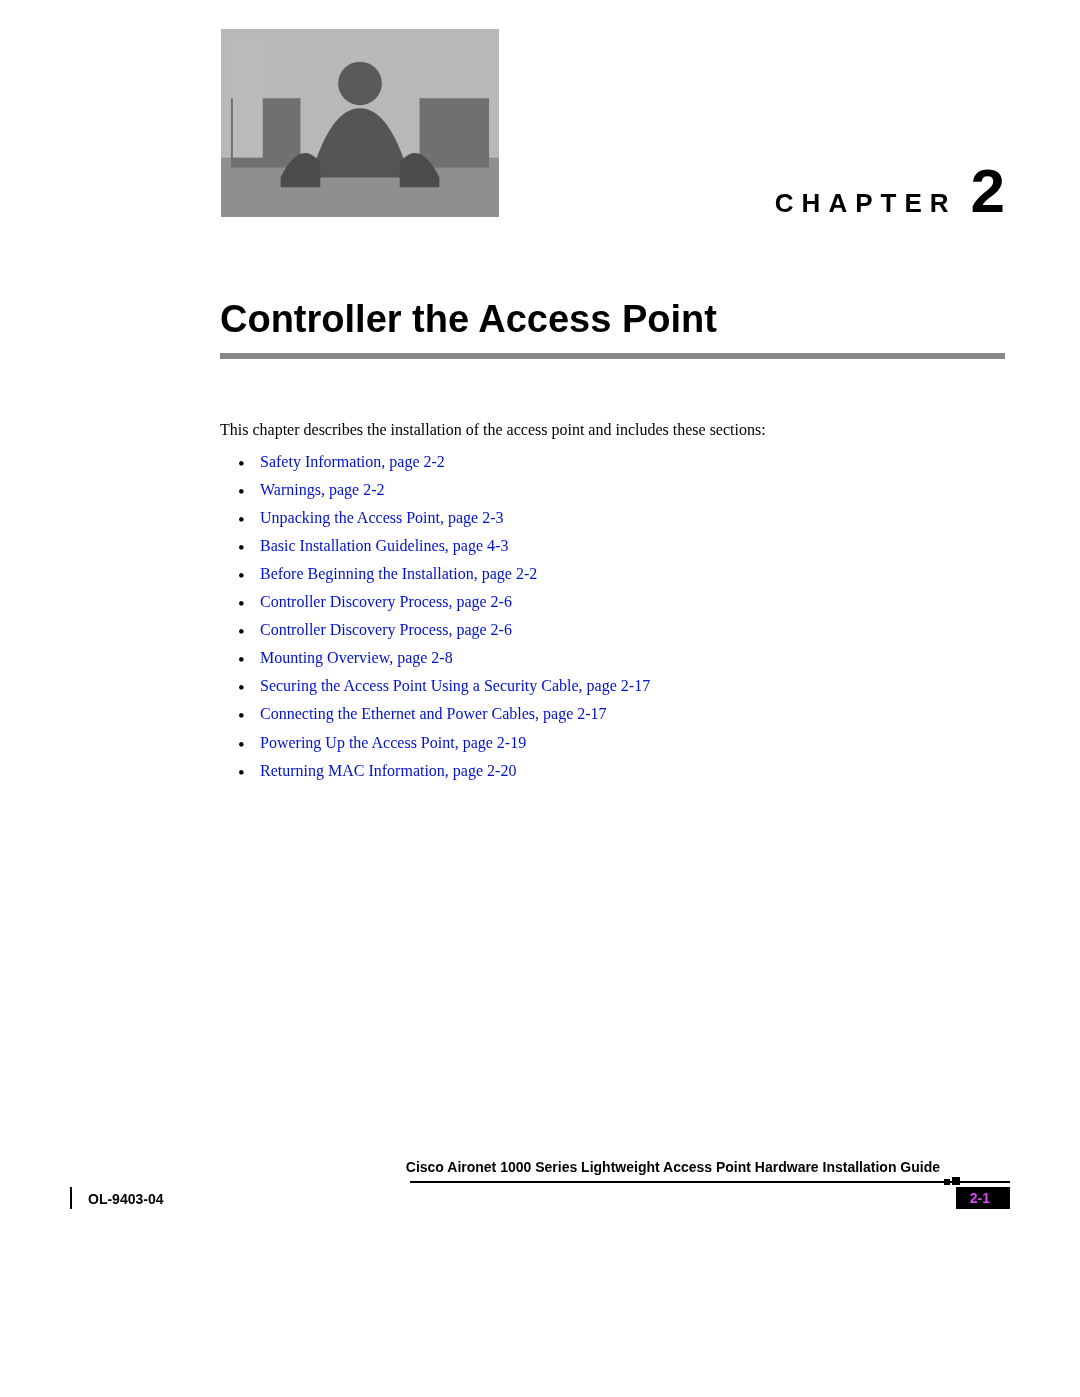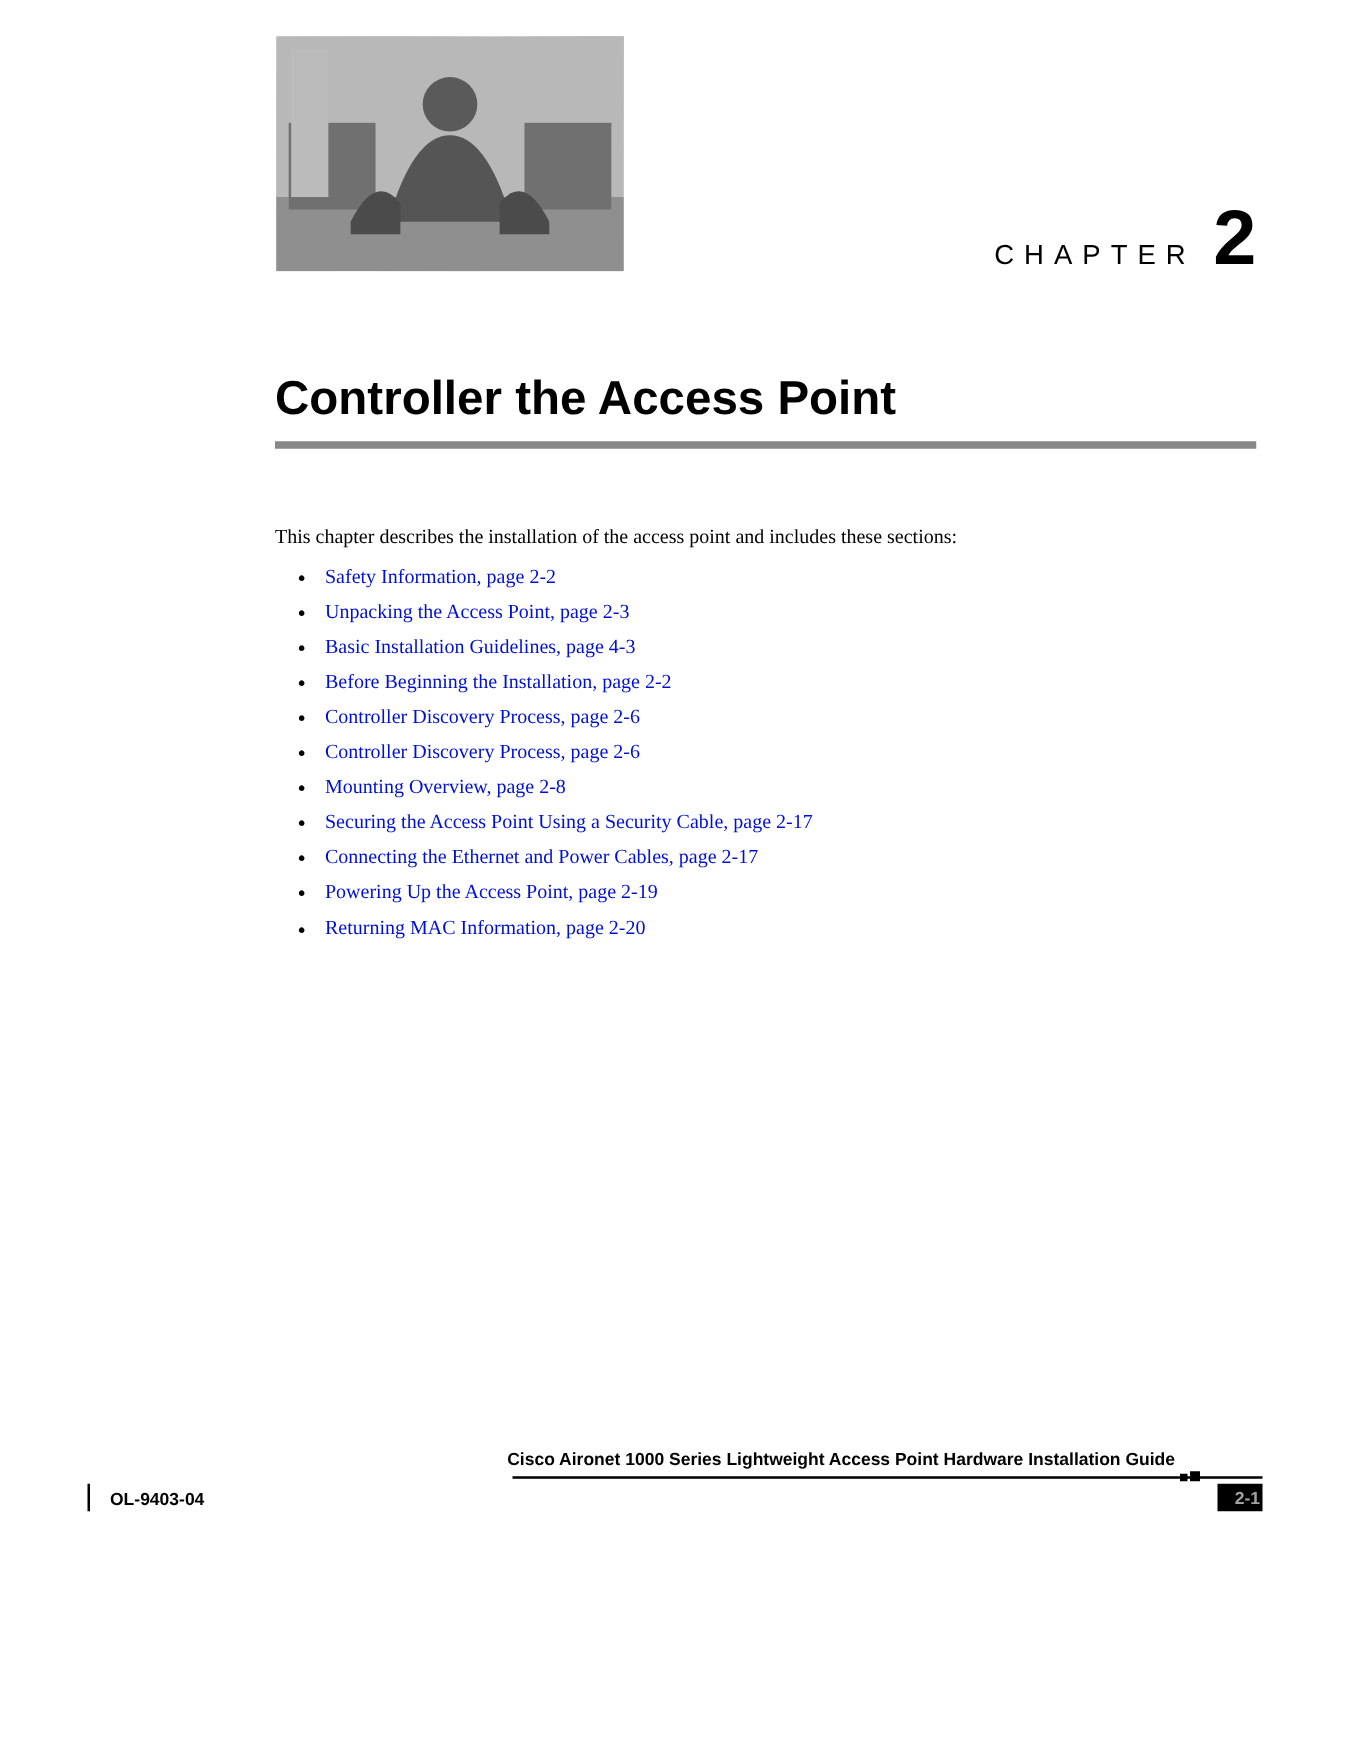--- a/index.html
+++ b/index.html
@@ -34,22 +34,22 @@
   .chapter-label {
     position: absolute;
     right: 5px;
     bottom: 6px;
     display: flex;
     align-items: baseline;
     gap: 14px;
   }
   .chapter-word {
     font-family: Arial, Helvetica, sans-serif;
-    font-weight: 400;
-    font-size: 22px;
+    font-weight: 700;
+    font-size: 26px;
     letter-spacing: 8px;
     text-transform: uppercase;
   }
   .chapter-num {
     font-family: Arial, Helvetica, sans-serif;
     font-weight: 900;
     font-size: 62px;
     line-height: 1;
   }
   .title-area {
@@ -134,22 +134,22 @@
   .footer-left-code {
     position: absolute;
     left: 18px;
     bottom: 2px;
   }
   .page-badge {
     position: absolute;
     right: 0;
     bottom: 0;
     background: #000;
-    color: #a3a3a3;
-    padding: 3px 2px 3px 14px;
+    color: #d946ef;
+    padding: 3px 20px 3px 14px;
     font-size: 14px;
     font-weight: bold;
   }
   .square-dot {
     position: absolute;
     right: 50px;
     bottom: 32px;
     width: 8px; height: 8px; background:#000;
   }
   .square-dot2 {
@@ -186,20 +186,21 @@
 
   <div class="title-area">
     <h1 class="chapter-title">Controller the Access Point</h1>
   </div>
   <div class="rule"></div>
 
   <div class="body">
     <p class="intro">This chapter describes the installation of the access point and includes these sections:</p>
     <ul class="sections">
       <li><a href="#">Safety Information, page 2-2</a></li>
+      <li><a href="#">Warnings, page 2-2</a></li>
       <li><a href="#">Unpacking the Access Point, page 2-3</a></li>
       <li><a href="#">Basic Installation Guidelines, page 4-3</a></li>
       <li><a href="#">Before Beginning the Installation, page 2-2</a></li>
       <li><a href="#">Controller Discovery Process, page 2-6</a></li>
       <li><a href="#">Controller Discovery Process, page 2-6</a></li>
       <li><a href="#">Mounting Overview, page 2-8</a></li>
       <li><a href="#">Securing the Access Point Using a Security Cable, page 2-17</a></li>
       <li><a href="#">Connecting the Ethernet and Power Cables, page 2-17</a></li>
       <li><a href="#">Powering Up the Access Point, page 2-19</a></li>
       <li><a href="#">Returning MAC Information, page 2-20</a></li>

